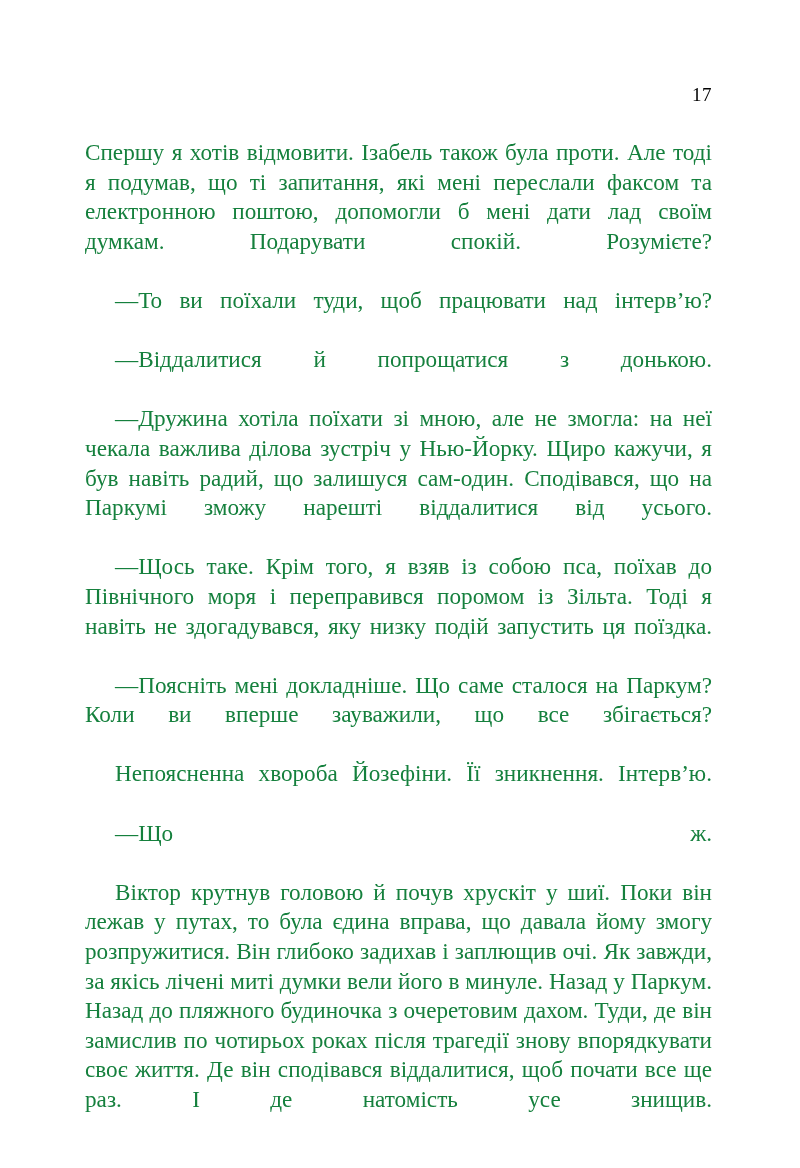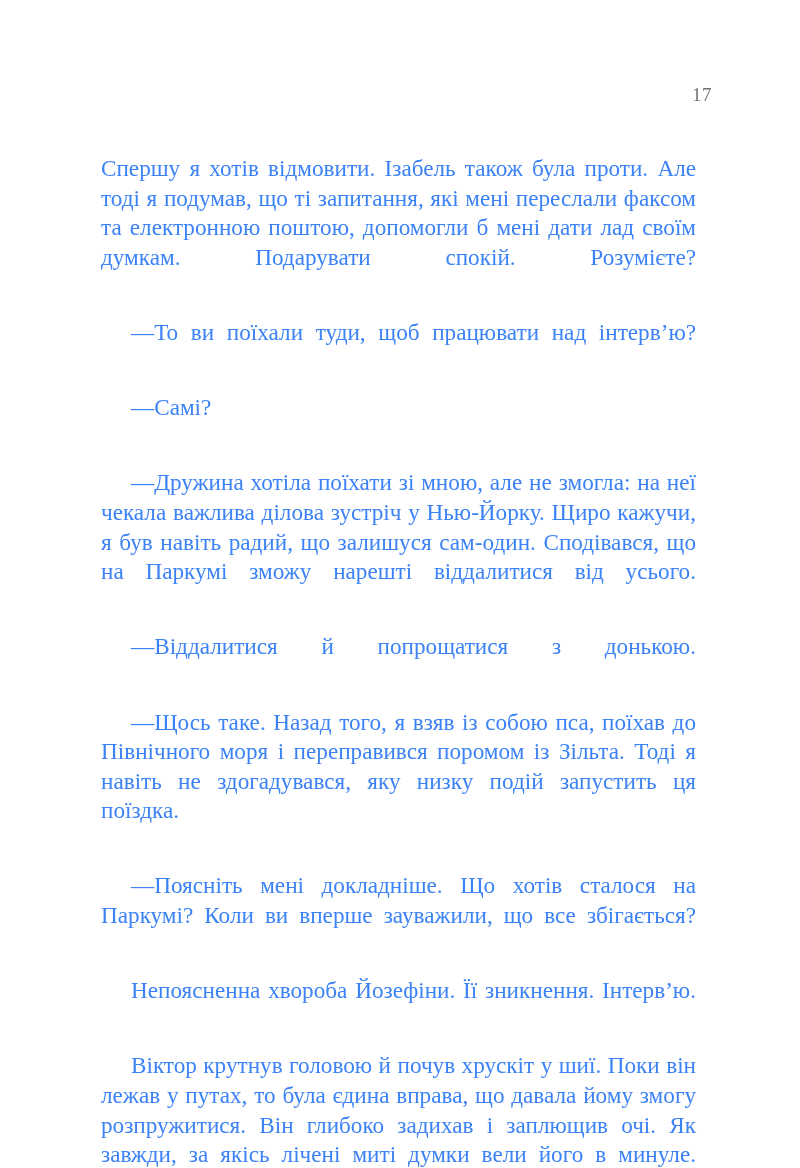--- a/index.html
+++ b/index.html
@@ -23,36 +23,36 @@
   }
   .folio {
     position: absolute;
     top: 84px;
     left: 85px;
     width: 627px;
     text-align: right;
     font-size: 19px;
     line-height: 22px;
     letter-spacing: 0.5px;
-    color: #737373;
+    color: #000000;
   }
   .textblock {
     position: absolute;
     top: 138px;
     left: 85px;
     width: 627px;
   }
   p {
-    margin: 16px;
+    margin: 0;
     font-size: 23.2px;
     line-height: 29.6px;
     text-align: justify;
     text-justify: inter-word;
     hyphens: manual;
-    color: #3b82f6;
+    color: #15803d;
     -webkit-font-smoothing: antialiased;
   }
   p.flush {
     text-indent: 0;
   }
   p.indent {
     text-indent: 30px;
   }
   p.dialogue {
     text-indent: 30px;
@@ -71,22 +71,22 @@
 </head>
 <body>
 
 <div class="page">
 
   <div class="folio">17</div>
 
   <div class="textblock">
     <p class="flush">Спершу я хотів відмовити. Ізабель також була проти. Але тоді я подумав, що ті запитання, які мені переслали факсом та електронною поштою, допомогли б мені дати лад своїм думкам. Подарувати спокій. Розумієте?</p>
     <p class="dialogue">—То ви поїхали туди, щоб працювати над інтерв’ю?</p>
-    <p class="dialogue">—Самі?</p>
+    <p class="dialogue">—Віддалитися й попрощатися з донькою.</p>
     <p class="dialogue">—Дружина хотіла поїхати зі мною, але не змогла: на неї чекала важлива ділова зустріч у Нью-Йорку. Щиро кажучи, я був навіть радий, що залишуся сам-один. Сподівався, що на Паркумі зможу нарешті віддалитися від усього.</p>
-    <p class="dialogue">—Віддалитися й попрощатися з донькою.</p>
-    <p class="dialogue">—Щось таке. Назад того, я взяв із собою пса, поїхав до Північного моря і переправився поромом із Зільта. Тоді я навіть не здогадувався, яку низку подій запустить ця поїздка.</p>
-    <p class="dialogue">—Поясніть мені докладніше. Що хотів сталося на Паркумі? Коли ви вперше зауважили, що все збігається?</p>
+    <p class="dialogue">—Щось таке. Крім того, я взяв із собою пса, поїхав до Північного моря і переправився поромом із Зільта. Тоді я навіть не здогадувався, яку низку подій запустить ця поїздка.</p>
+    <p class="dialogue">—Поясніть мені докладніше. Що саме сталося на Паркум? Коли ви вперше зауважили, що все збігається?</p>
     <p class="italic">Непоясненна хвороба Йозефіни. Її зникнення. Інтерв’ю.</p>
+    <p class="dialogue">—Що ж.</p>
     <p class="indent">Віктор крутнув головою й почув хрускіт у шиї. Поки він лежав у путах, то була єдина вправа, що давала йому змогу розпружитися. Він глибоко задихав і заплющив очі. Як завжди, за якісь лічені миті думки вели його в минуле. Назад у Паркум. Назад до пляжного будиночка з очеретовим дахом. Туди, де він замислив по чотирьох роках після трагедії знову впорядкувати своє життя. Де він сподівався віддалитися, щоб почати все ще раз. І де натомість усе знищив.</p>
   </div>
 
 </div>
 
 </body></html>

